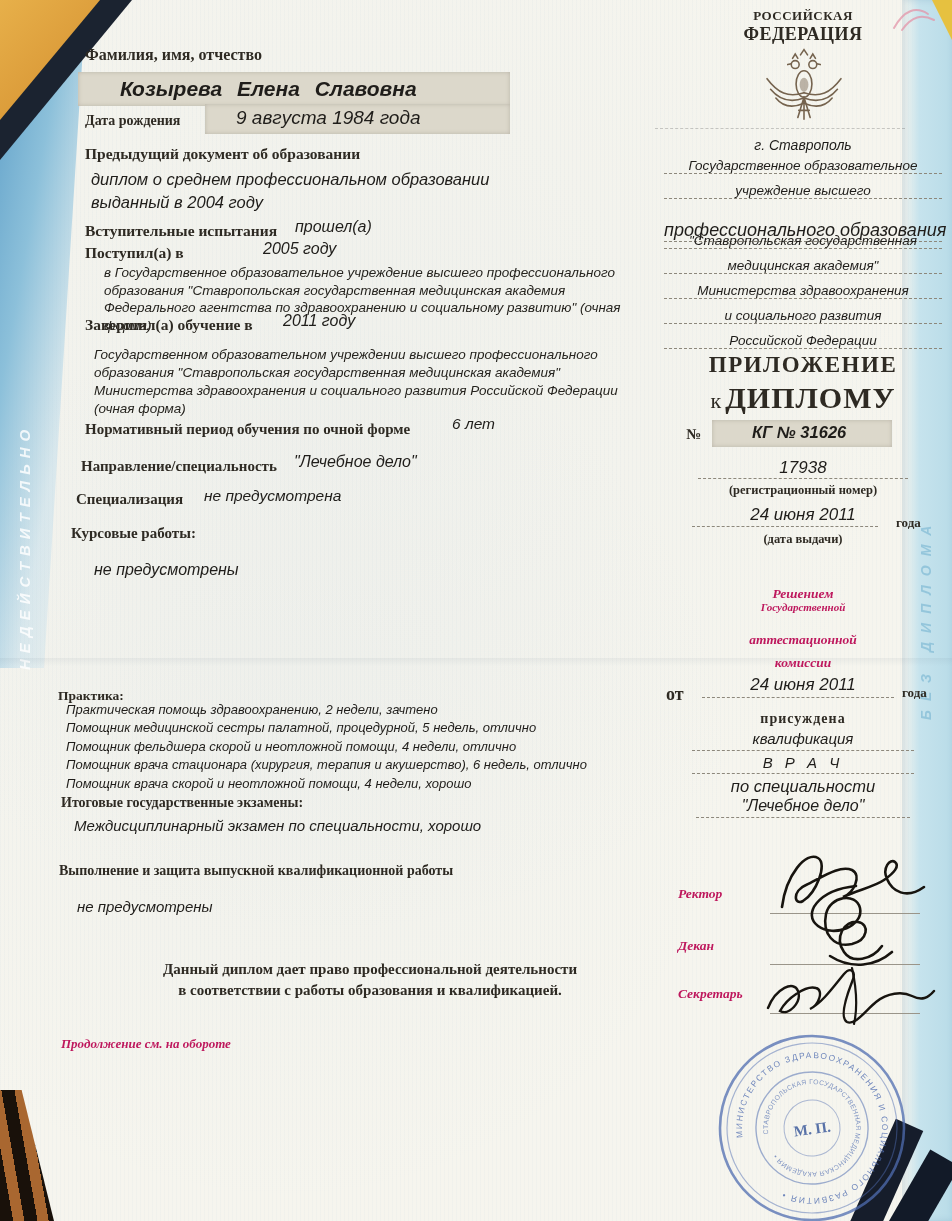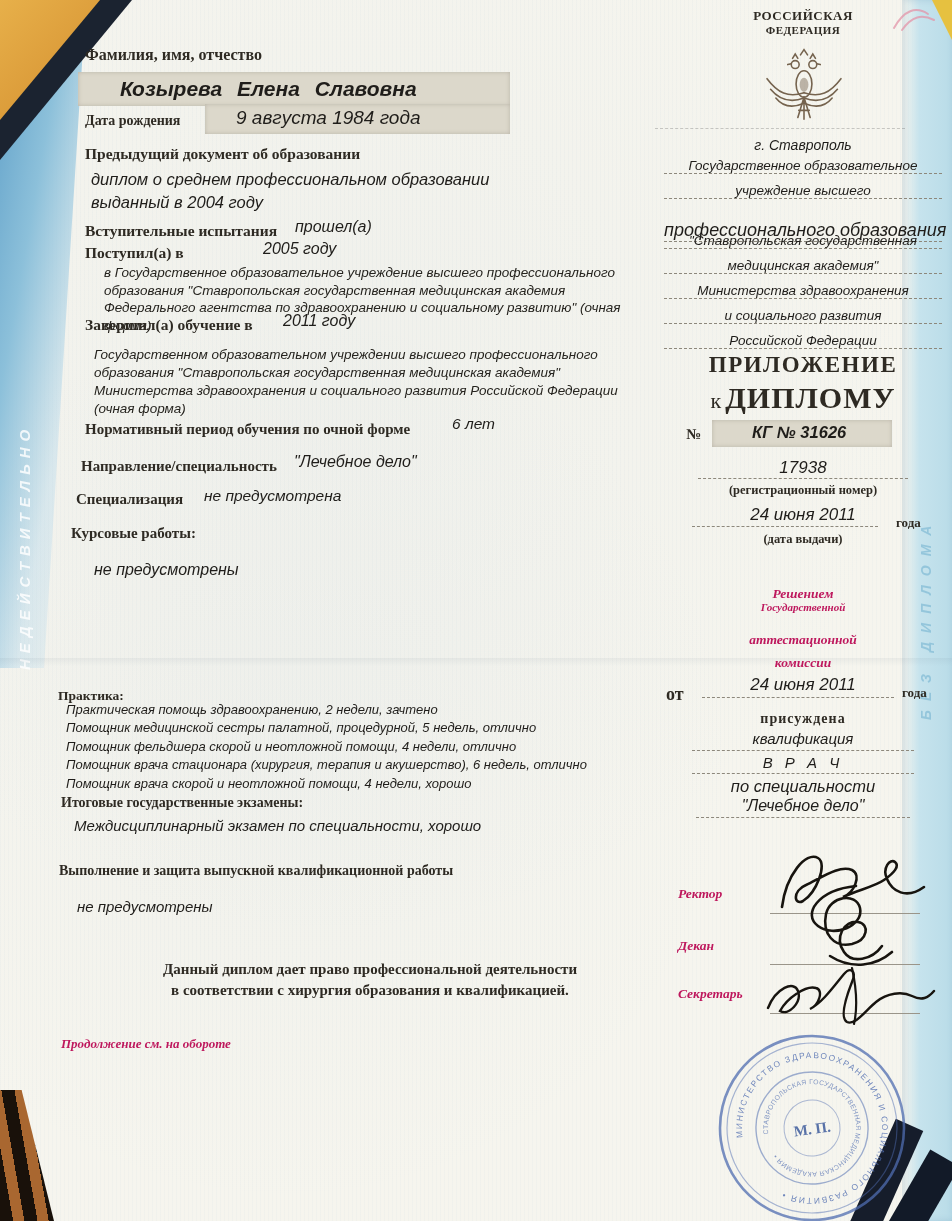--- a/index.html
+++ b/index.html
@@ -104,28 +104,28 @@
   <div class="abs fill" style="left:66px;top:757px;font-size:13px;">Помощник врача стационара (хирургия, терапия и акушерство), 6 недель,  отлично</div>
   <div class="abs fill" style="left:66px;top:776px;font-size:13px;">Помощник врача скорой и неотложной помощи, 4 недели,  хорошо</div>
 
   <div class="abs lbl" style="left:61px;top:795px;font-size:14px;">Итоговые государственные экзамены:</div>
   <div class="abs fill" style="left:74px;top:817px;font-size:15px;">Междисциплинарный экзамен по специальности, хорошо</div>
 
   <div class="abs lbl" style="left:59px;top:863px;font-size:14px;">Выполнение и защита выпускной квалификационной работы</div>
   <div class="abs fill" style="left:77px;top:898px;font-size:15px;">не предусмотрены</div>
 
   <div class="abs lbl" style="left:120px;top:961px;width:500px;text-align:center;font-size:15px;white-space:normal;">Данный диплом дает право профессиональной деятельности</div>
-  <div class="abs lbl" style="left:120px;top:982px;width:500px;text-align:center;font-size:15px;white-space:normal;">в соответствии с хирургия образования и квалификацией.</div>
+  <div class="abs lbl" style="left:120px;top:982px;width:500px;text-align:center;font-size:15px;white-space:normal;">в соответствии с работы образования и квалификацией.</div>
 
   <div class="abs serifit" style="left:61px;top:1036px;font-size:13px;font-weight:bold;">Продолжение см. на обороте</div>
 
   <div class="abs" style="left:664px;top:0;width:278px;height:1221px;">
 
     <div class="abs lbl rc-center" style="top:8px;font-size:13px;letter-spacing:.5px;">РОССИЙСКАЯ</div>
-    <div class="abs lbl rc-center" style="top:24px;font-size:11px;letter-spacing:.5px;">ФЕДЕРАЦИЯ</div>
+    <div class="abs lbl rc-center" style="top:24px;font-size:18px;letter-spacing:.5px;">ФЕДЕРАЦИЯ</div>
 
     <svg class="abs" style="left:96px;top:46px;" width="88" height="90" viewBox="0 0 100 100">
       <g fill="none" stroke="#75634e" stroke-width="1.8" stroke-linecap="round">
         <path d="M50 52 C32 58 20 52 8 36 M50 58 C34 64 22 60 12 48 M50 64 C36 70 26 68 18 58"></path>
         <path d="M50 52 C68 58 80 52 92 36 M50 58 C66 64 78 60 88 48 M50 64 C64 70 74 68 82 58"></path>
         <ellipse cx="50" cy="42" rx="9" ry="15"></ellipse>
         <circle cx="40" cy="20" r="4.5"></circle>
           <circle cx="60" cy="20" r="4.5"></circle>
         <path d="M35.5 19 l-4 1 M64.5 19 l4 1"></path>
         <path d="M37 13 l3 -5 l3 5 M57 13 l3 -5 l3 5 M46 9 l4 -6 l4 6"></path>

